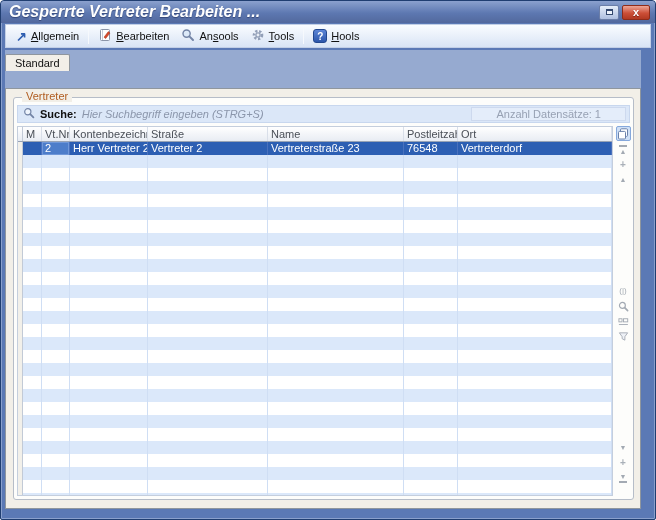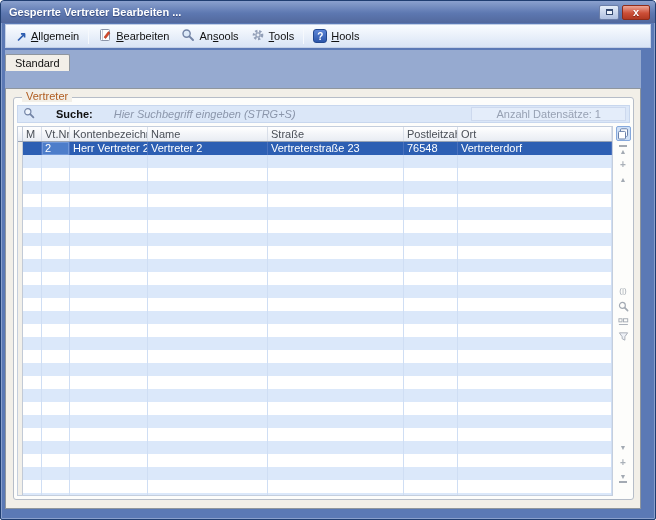--- a/index.html
+++ b/index.html
@@ -21,23 +21,23 @@
   }
   
   .titlebar {
     height: 22px; flex: none;
     display: flex; align-items: center;
     padding: 0 5px 0 8px;
     background: linear-gradient(#8ba1ce, #5d78b1 55%, #52689d);
     border-radius: 3px 3px 0 0;
   }
   .title {
-    flex: 1; color: #fff; font-weight: bold; font-size: 11px;
+    flex: 1; color: #fff; font-weight: bold; font-size: 16px;
     text-shadow: 0 1px 1px rgba(10,20,60,.45);
-    white-space: nowrap; overflow: hidden;
+    white-space: nowrap; overflow: hidden; font-style: italic;
   }
   .tb-btn { height: 15px; border-radius: 2px; margin-left: 3px;
     display: flex; align-items: center; justify-content: center; cursor: default; }
   .btn-restore { width: 20px; background: linear-gradient(#e6edf9,#aebfe0); border: 1px solid #6b7ea8; }
   .restore-glyph { width: 7px; height: 6px; border: 1px solid #33486f; border-top: 2px solid #33486f; background: #eef3fc; }
   .btn-close { width: 28px; background: linear-gradient(#eda596,#cc4f37 55%,#b13922); border: 1px solid #8e2c1a;
     color: #fff; font-weight: bold; font-size: 11px; line-height: 1; text-shadow: 0 1px 1px rgba(60,0,0,.5); }
   
   .menubar {
     height: 24px; flex: none;
@@ -87,21 +87,21 @@
     position: absolute; top: -8px; left: 8px;
     background: #f2efe8; padding: 0 4px;
     color: #b05c20;
   }
   .gb-inner { position: absolute; left: 2px; right: 2px; top: 7px; bottom: 3px; display: flex; flex-direction: column; min-height: 0; }
   
   .searchbar {
     flex: none; height: 18px;
     margin: 0 1px 3px 1px;
     background: #dbe7f8; border: 1px solid #c8d7ee;
-    display: flex; align-items: center; gap: 21px; padding: 0 3px 0 5px;
+    display: flex; align-items: center; gap: 5px; padding: 0 3px 0 5px;
   }
   .search-label { font-weight: bold; }
   .search-placeholder { font-style: italic; color: #8b96ab; flex: 1; white-space: nowrap; overflow: hidden; }
   .records-count {
     color: #97a1b3; background: #e4edfa; border: 1px solid #cdd9ee;
     padding: 0 24px; height: 14px; line-height: 13px; white-space: nowrap;
   }
   
   .table-area { flex: 1; min-height: 0; display: flex; gap: 2px; margin: 0 0 0 1px; }
   .grid {
@@ -226,22 +226,22 @@
           </div>
 
           <div class="table-area">
             <div class="grid">
 
               <div class="trow header">
                 <div class="hcell gutter"></div>
                 <div class="hcell">M</div>
                 <div class="hcell">Vt.Nr</div>
                 <div class="hcell">Kontenbezeichnung</div>
+                <div class="hcell">Straße</div>
                 <div class="hcell">Name</div>
-                <div class="hcell">Straße</div>
                 <div class="hcell">Postleitzahl</div>
                 <div class="hcell">Ort</div>
               </div>
 
               <div class="trow row sel">
                 <div class="cell gutter"></div>
                 <div class="cell"></div>
                 <div class="cell focus">2</div>
                 <div class="cell">Herr Vertreter 2</div>
                 <div class="cell">Vertreter 2</div>

